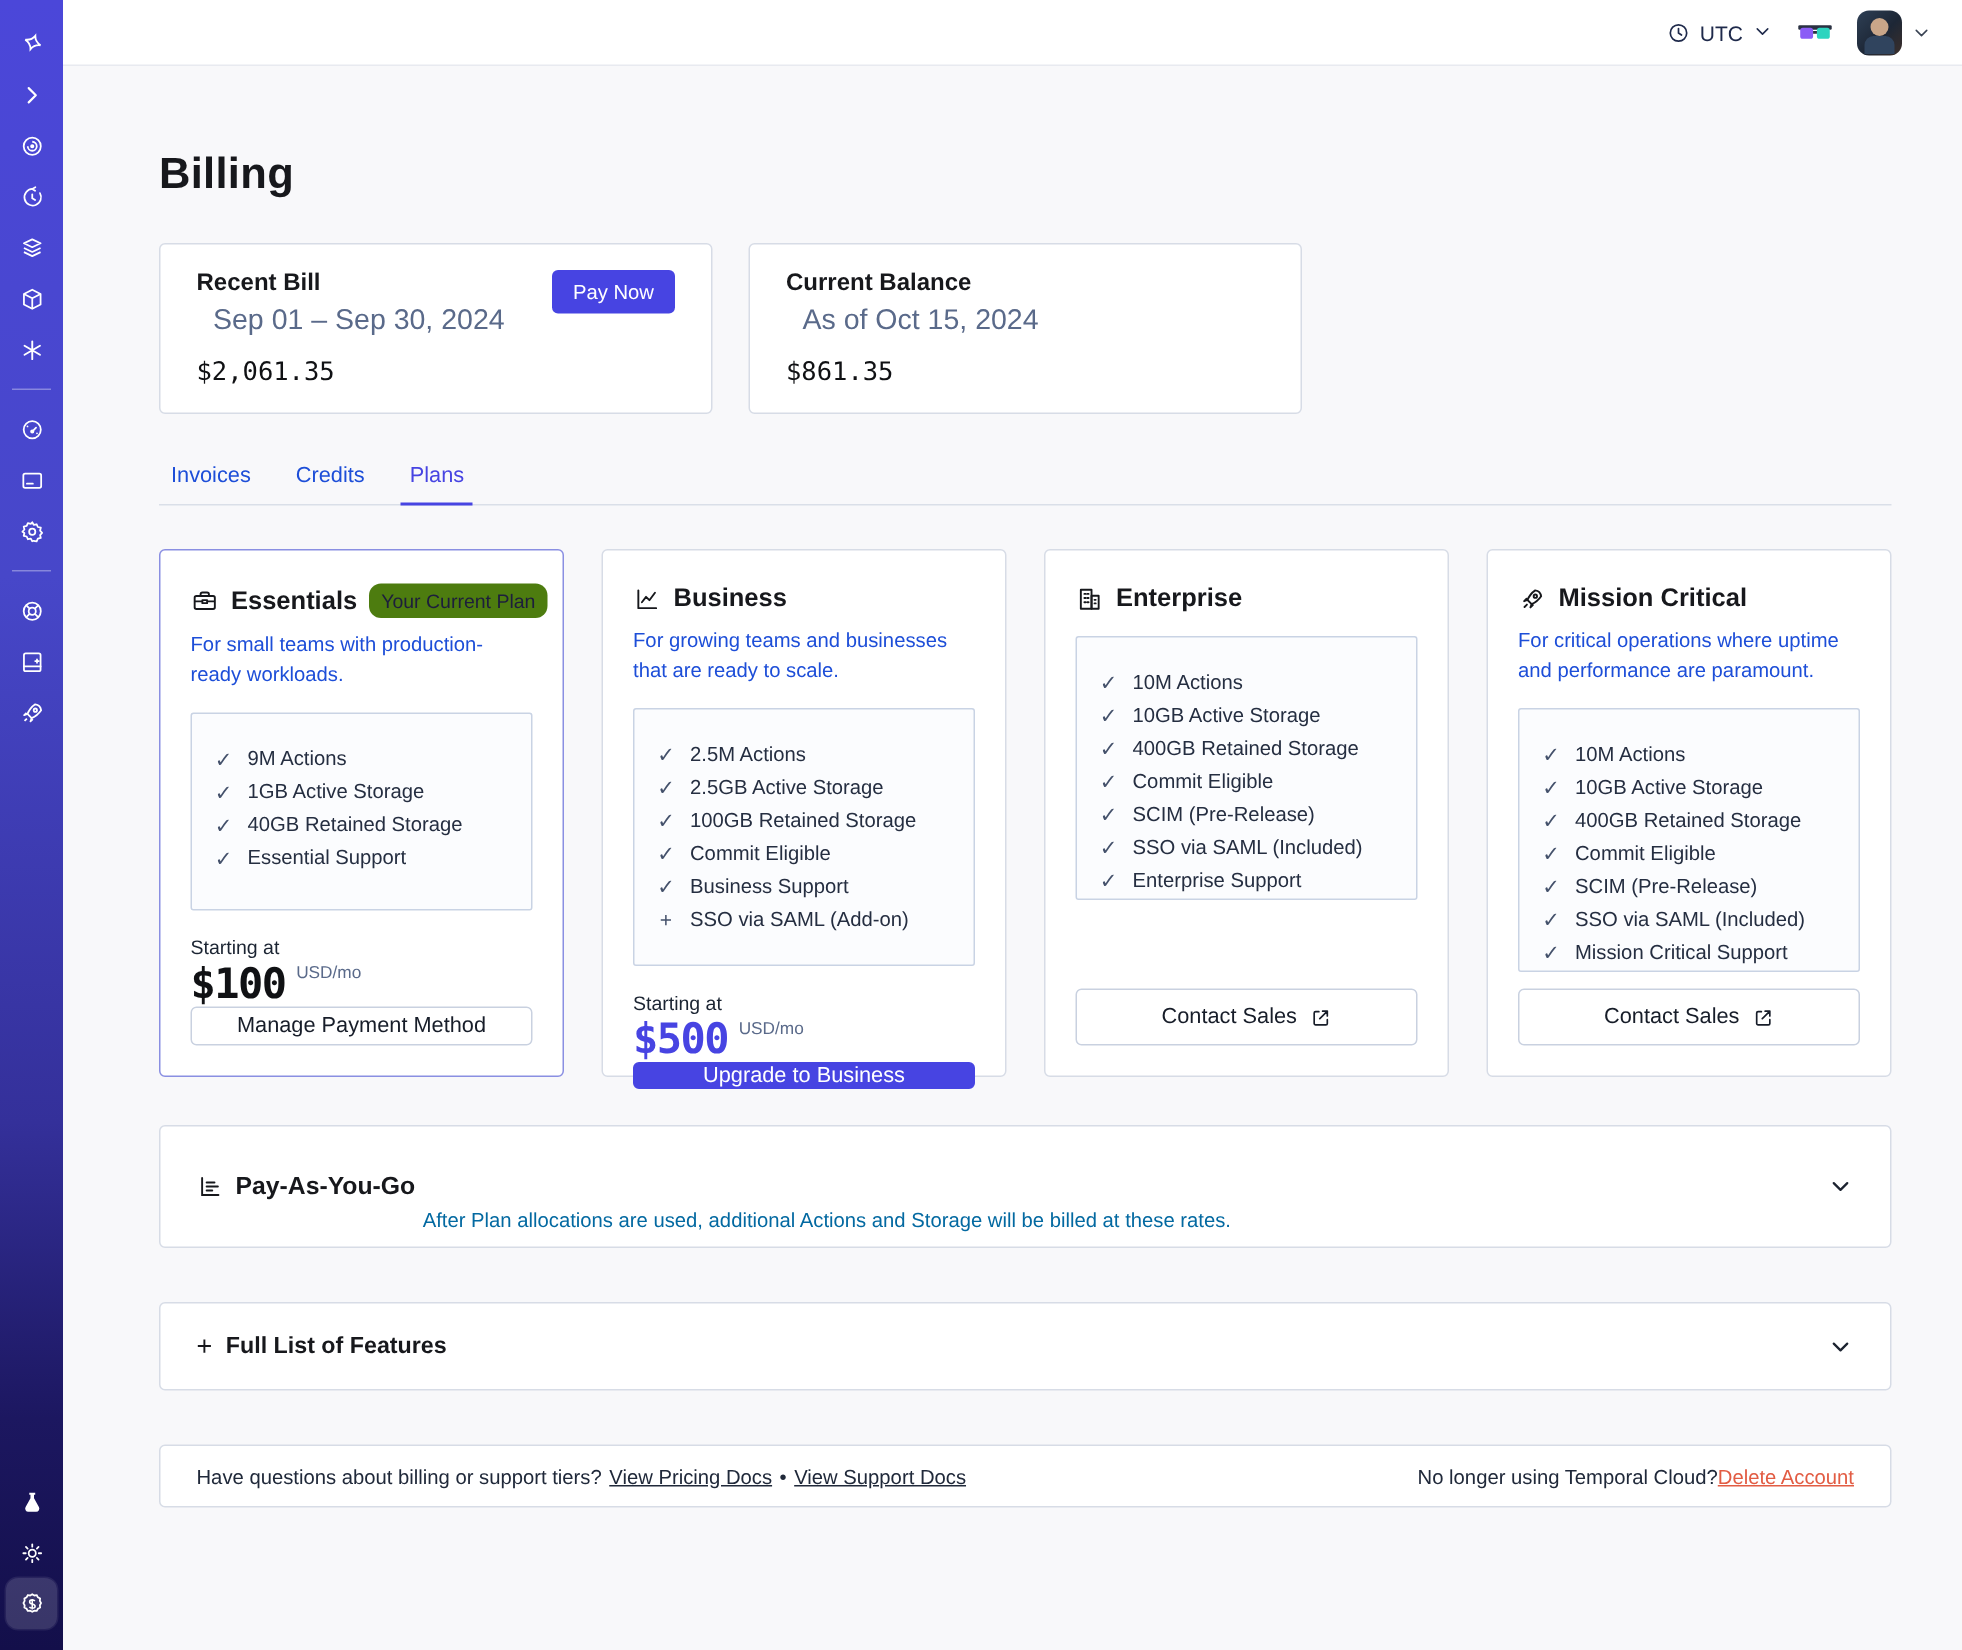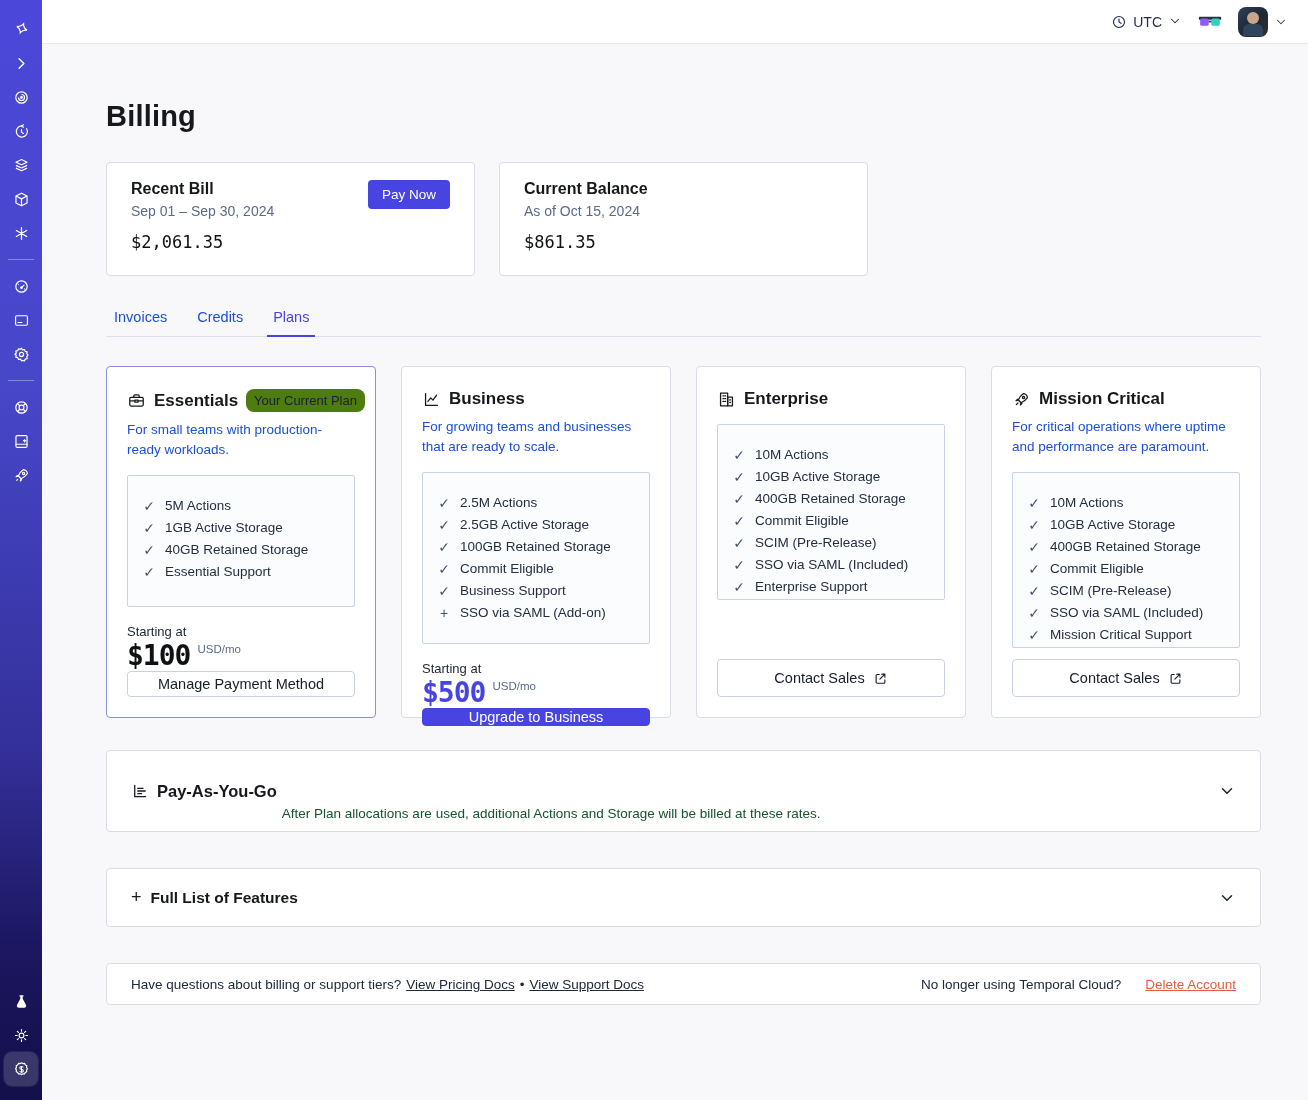--- a/index.html
+++ b/index.html
@@ -49,21 +49,21 @@
 
   .page-title { font-size:29px; font-weight:700; letter-spacing:.2px; color:#17181c; }
 
   .summary-row { display:flex; gap:24px; margin-top:29px; }
   .sum-card {
     width:369px; height:114px; background:#fff; border:1px solid #d7dce6; border-radius:4px;
     padding:17px 24px 0 24px; position:relative;
   }
   .sum-head { display:flex; justify-content:space-between; align-items:flex-start; }
   .sum-title { font-size:16px; font-weight:700; color:#17181c; }
-  .sum-sub { font-size:14px; color:#5a6a8a; margin-top:5px; }
+  .sum-sub { font-size:19px; color:#5a6a8a; margin-top:5px;margin-left:11px; }
   .sum-amount { font-size:17px; margin-top:13px; color:#101114; }
   .paynow-btn {
     background:#4744e2; color:#fff; border:none; border-radius:4px; font-size:13.5px;
     padding:7px 14px; cursor:pointer; font-family:inherit; font-weight:500;
   }
 
   
   .tabs { display:flex; gap:26px; margin-top:27px; border-bottom:1px solid #dadfe8; padding:0 6px; }
   .tab { font-size:14.5px; color:#1d4ed8; padding:6px 2px 11px; cursor:pointer; position:relative; }
   .tab.active { color:#4744e2; font-weight:500; }
@@ -106,32 +106,32 @@
 
   
   .wide-card {
     background:#fff; border:1px solid #d7dce6; border-radius:4px; width:1155px;
     display:flex; align-items:center; padding:0 24px; cursor:pointer;
   }
   .payg { margin-top:32px; height:82px; }
   .payg-left { display:flex; flex-direction:row; gap:5px; }
   .payg-title-row { display:flex; align-items:center; gap:8px; font-size:16.5px; font-weight:700; color:#17181c; }
   .payg-title-row svg { width:18px; height:18px; }
-  .payg-desc { font-size:13.5px; color:#14532d;margin-top:45px; }
+  .payg-desc { font-size:13.5px; color:#0369a1;margin-top:45px; }
   .chev-right { margin-left:auto; color:#1c2330; }
 
   .full-list { margin-top:36px; height:59px; }
   .fl-title { display:flex; align-items:center; gap:9px; font-size:15.5px; font-weight:700; color:#17181c; }
   .fl-plus { font-size:18px; font-weight:400; color:#17181c; }
 
   
   .footer-card { margin-top:36px; height:42px; font-size:13.5px; color:#20293a; }
   .footer-left { display:flex; align-items:center; gap:5px; white-space:nowrap; }
   .footer-link { color:#20293a; text-decoration:underline; cursor:pointer; }
-  .footer-right { margin-left:auto; display:flex; align-items:center; gap:24px; white-space:nowrap; }
+  .footer-right { margin-left:auto; display:flex; align-items:center; gap:0; white-space:nowrap; }
   .delete-link { color:#e25c43; text-decoration:underline; cursor:pointer; }
 </style>
 </head>
 <body>
 
 <nav class="sidebar">
   <div class="side-icon">
     <svg viewBox="0 0 24 24" fill="none" stroke="currentColor" stroke-width="1.6">
         <path d="M12 4.5c1.2 3.4 2.7 4.9 6.8 5.9-4.1 1-5.6 2.5-6.8 5.9-1.2-3.4-2.7-4.9-6.8-5.9 4.1-1 5.6-2.5 6.8-5.9z" transform="rotate(20 12 12)"></path>
       </svg>
@@ -305,21 +305,21 @@
               <rect x="3.5" y="8" width="17" height="11" rx="1.5"></rect>
               <path d="M8.5 8V6.6A1.6 1.6 0 0 1 10.1 5h3.8a1.6 1.6 0 0 1 1.6 1.6V8M3.5 12.5h6M14.5 12.5h6M10 11.5h4v2.5h-4z"></path>
             </svg>
         <span class="plan-name">Essentials</span>
         <span class="plan-badge">Your Current Plan</span>
       </div>
       <p class="plan-desc">For small teams with production-ready workloads.</p>
       <div class="feature-box">
         <div class="feature">
               <span class="f-glyph">✓</span>
-              <span>5M Actions</span>
+              <span>9M Actions</span>
             </div>
         <div class="feature">
               <span class="f-glyph">✓</span>
               <span>1GB Active Storage</span>
             </div>
         <div class="feature">
               <span class="f-glyph">✓</span>
               <span>40GB Retained Storage</span>
             </div>
         <div class="feature">

